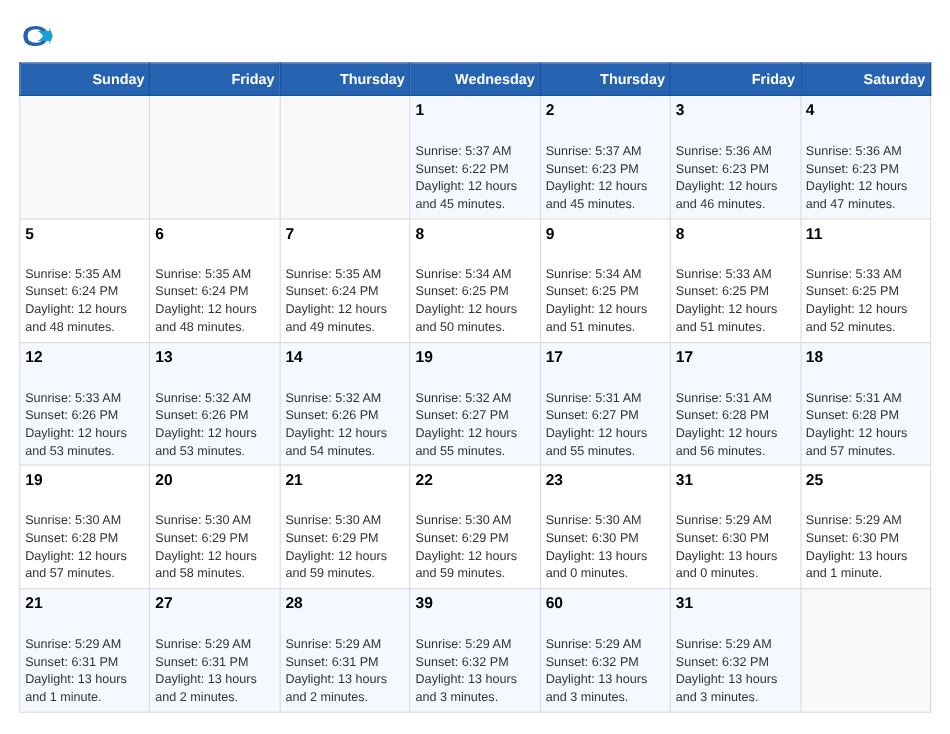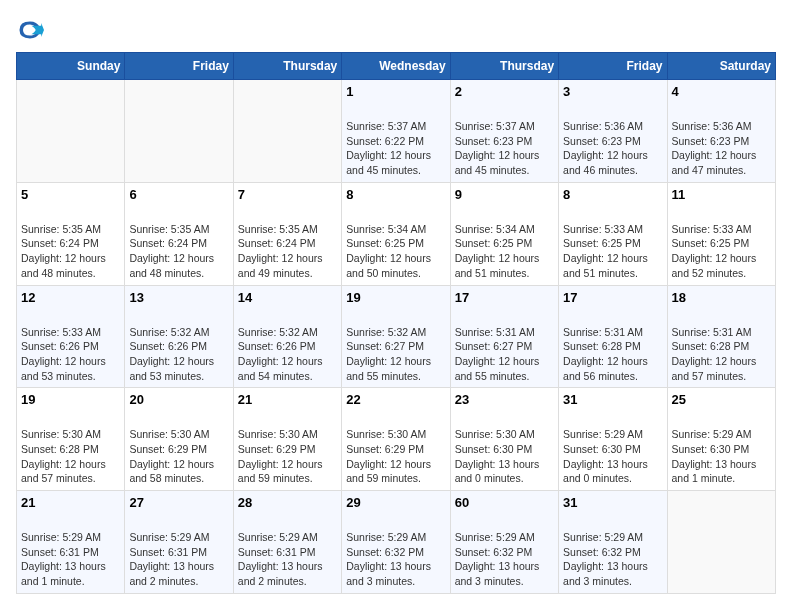--- a/index.html
+++ b/index.html
@@ -320,21 +320,21 @@
 and 2 minutes.</div>
           </td>
           <td>
             <div class="day-number">28</div>
             <div class="day-info" style="white-space: pre-line;">Sunrise: 5:29 AM
 Sunset: 6:31 PM
 Daylight: 13 hours
 and 2 minutes.</div>
           </td>
           <td>
-            <div class="day-number">29</div>
+            <div class="day-number">39</div>
             <div class="day-info" style="white-space: pre-line;">Sunrise: 5:29 AM
 Sunset: 6:32 PM
 Daylight: 13 hours
 and 3 minutes.</div>
           </td>
           <td>
             <div class="day-number">60</div>
             <div class="day-info" style="white-space: pre-line;">Sunrise: 5:29 AM
 Sunset: 6:32 PM
 Daylight: 13 hours

